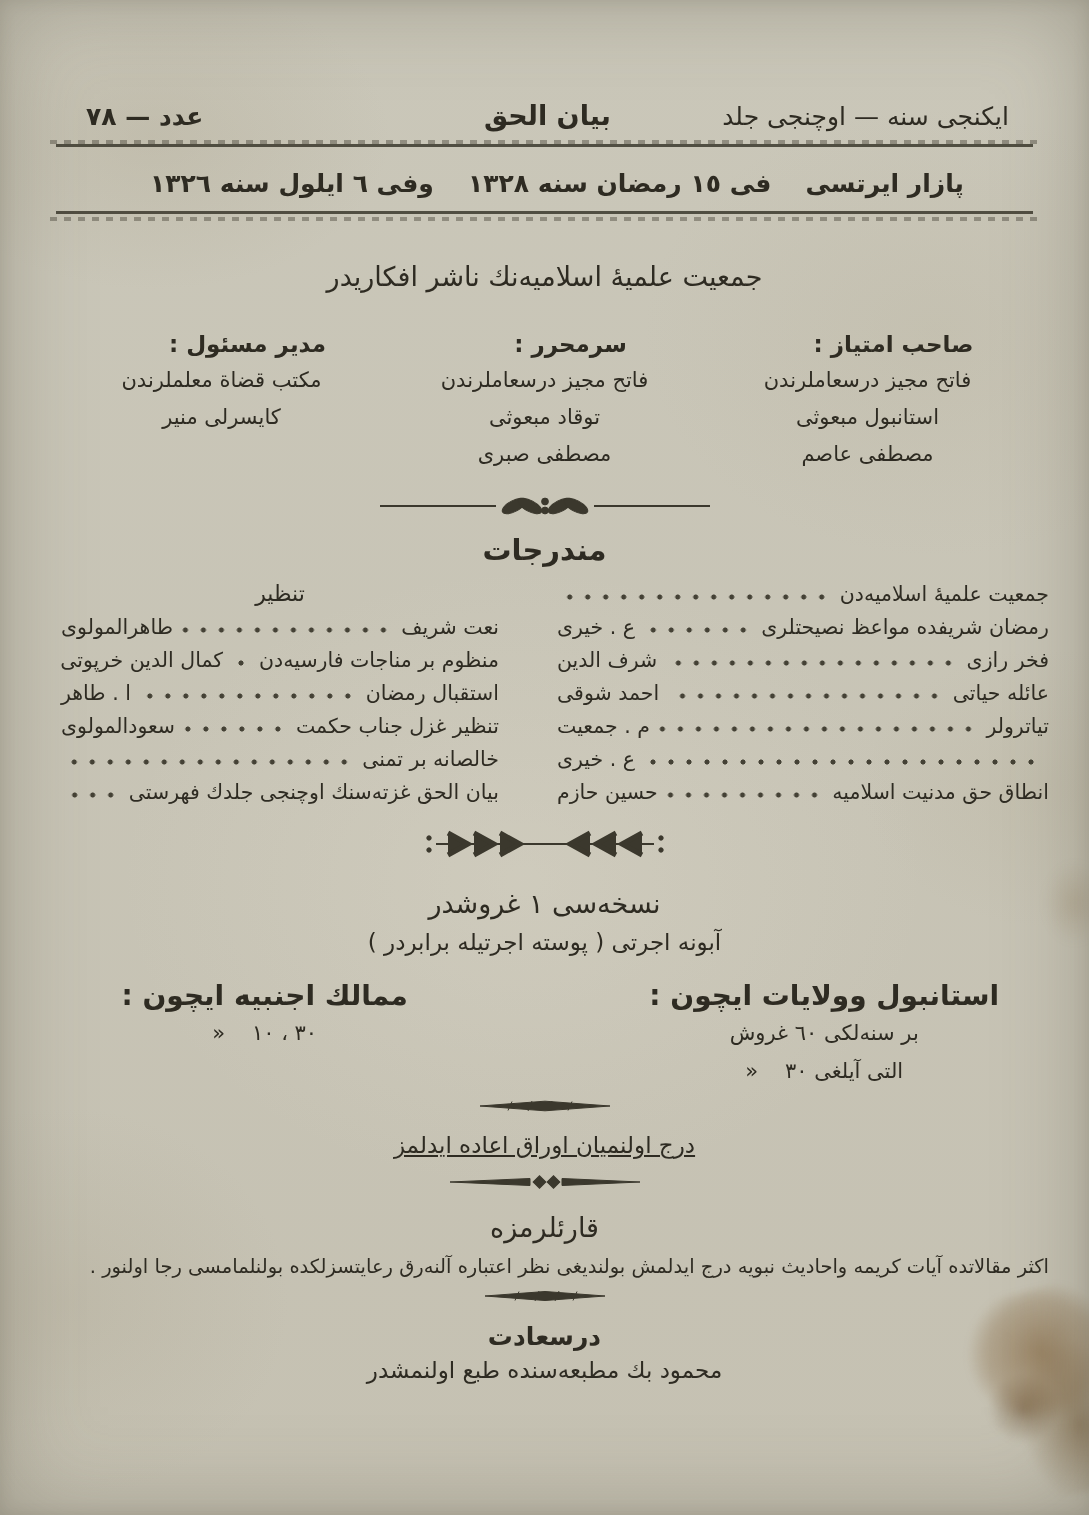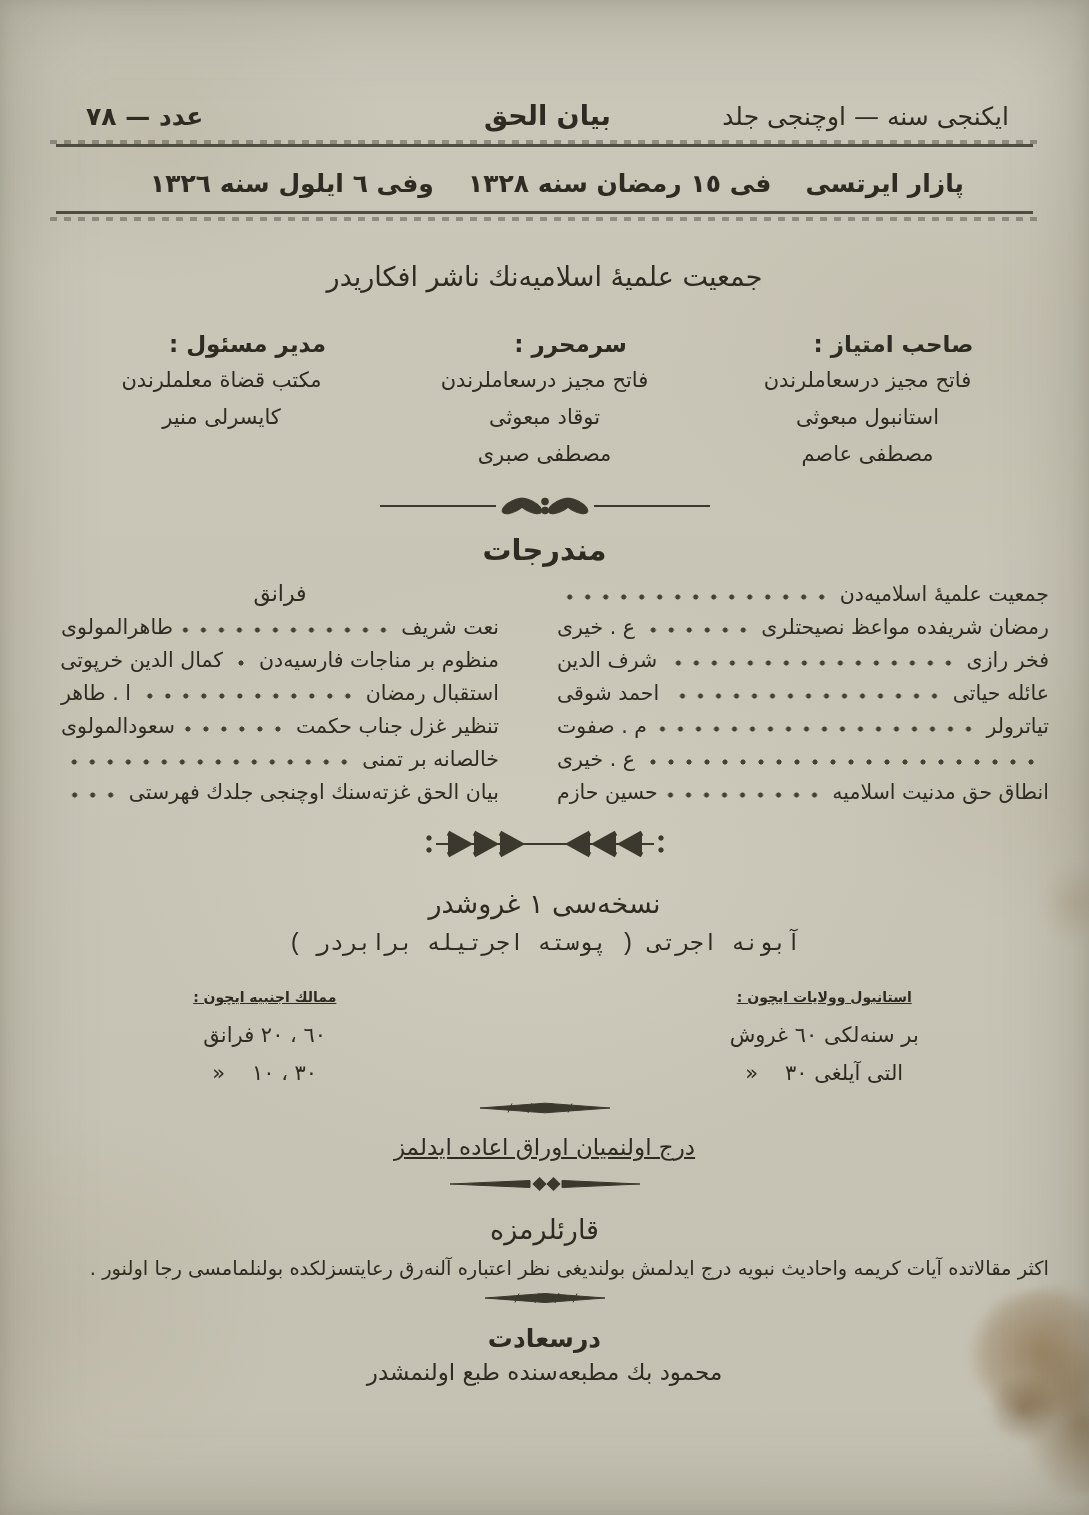--- a/index.html
+++ b/index.html
@@ -58,25 +58,25 @@
   .toc-col{min-width:0;}
   .toc-header{text-align:center; font-size:22px; line-height:33px;}
   .toc-row{display:flex; align-items:center; min-height:33px;}
   .toc-row .t{white-space:nowrap;}
   .toc-row .a{white-space:nowrap;}
   .dots{flex:1 1 auto; height:10px; margin:6px 9px 0 9px; min-width:18px;
     background-image:radial-gradient(circle, #44413500 0, #444135 0 2.2px, transparent 2.9px);
     background-size:18px 10px; background-repeat:repeat-x; background-position:right center;}
 
   .copy-price{font-size:27px; margin-top:28px;}
-  .sub-note{font-size:23px; margin-top:10px;font-family:Liberation Mono, monospace;}
+  .sub-note{font-size:23px; margin-top:10px;}
 
   .pricing{display:grid; grid-template-columns:1fr 1fr; column-gap:150px; padding:0 60px; margin-top:22px;}
   .pricing .cell{text-align:center;}
-  .pricing .p-head{font-size:14px; font-weight:bold; line-height:37px;text-decoration:underline;}
+  .pricing .p-head{font-size:28px; font-weight:bold; line-height:37px;}
   .pricing .p-row{font-size:21px; line-height:38px; white-space:nowrap;}
 
   .return-line{font-size:23px; margin-top:20px;text-decoration:underline;}
   .readers-h{font-size:27px; font-weight:normal; margin-top:22px;}
   .readers-note{font-size:19.5px; margin-top:12px; white-space:nowrap; text-align:right; padding:0 40px;}
   .city{font-size:25px; font-weight:bold; margin-top:20px;}
   .printer{font-size:23px; margin-top:6px;}
 </style>
 </head>
 <body>
@@ -171,37 +171,37 @@
 
           <div class="toc-row">
             <span class="t">عائله حياتى</span>
             <span class="dots"></span>
             <span class="a">احمد شوقى</span>
           </div>
 
           <div class="toc-row">
             <span class="t">تياترولر</span>
             <span class="dots"></span>
-            <span class="a">م . صفوت</span>
+            <span class="a">م . جمعيت</span>
           </div>
 
           <div class="toc-row">
             <span class="dots"></span>
             <span class="a">ع . خيرى</span>
           </div>
 
           <div class="toc-row">
             <span class="t">انطاق حق مدنيت اسلاميه</span>
             <span class="dots"></span>
             <span class="a">حسين حازم</span>
           </div>
         </div>
     </div>
     <div class="toc-col">
-      <div class="toc-header">فرانق</div>
+      <div class="toc-header">تنظير</div>
       <div>
 
           <div class="toc-row">
             <span class="t">نعت شريف</span>
             <span class="dots"></span>
             <span class="a">طاهرالمولوى</span>
           </div>
 
           <div class="toc-row">
             <span class="t">منظوم بر مناجات فارسيه‌دن</span>
@@ -261,21 +261,20 @@
       <div>
 
       <div class="p-row">بر سنه‌لكى ٦٠ غروش</div>
           <div class="p-row">التى آيلغى ٣٠&nbsp;&nbsp;&nbsp;&nbsp;«</div>
         </div>
     </div>
     <div class="cell">
       <div class="p-head">ممالك اجنبيه ايچون :</div>
       <div>
 
-      <div class="p-row">٦٠ ، ٢٠ فرانق</div>
           <div class="p-row">٣٠ ، ١٠&nbsp;&nbsp;&nbsp;&nbsp;«</div>
         </div>
     </div>
   </div>
 
   <div class="orn" style="margin-top:10px">
     <svg width="130" height="12" viewBox="0 0 130 12">
       <polygon class="ink" points="0,6 65,1.2 130,6 65,10.8"></polygon>
       <line class="ink" x1="32" y1="1.5" x2="28" y2="10.5" stroke-width="1"></line>
       <line class="ink" x1="52" y1="1" x2="48" y2="11" stroke-width="1"></line>

